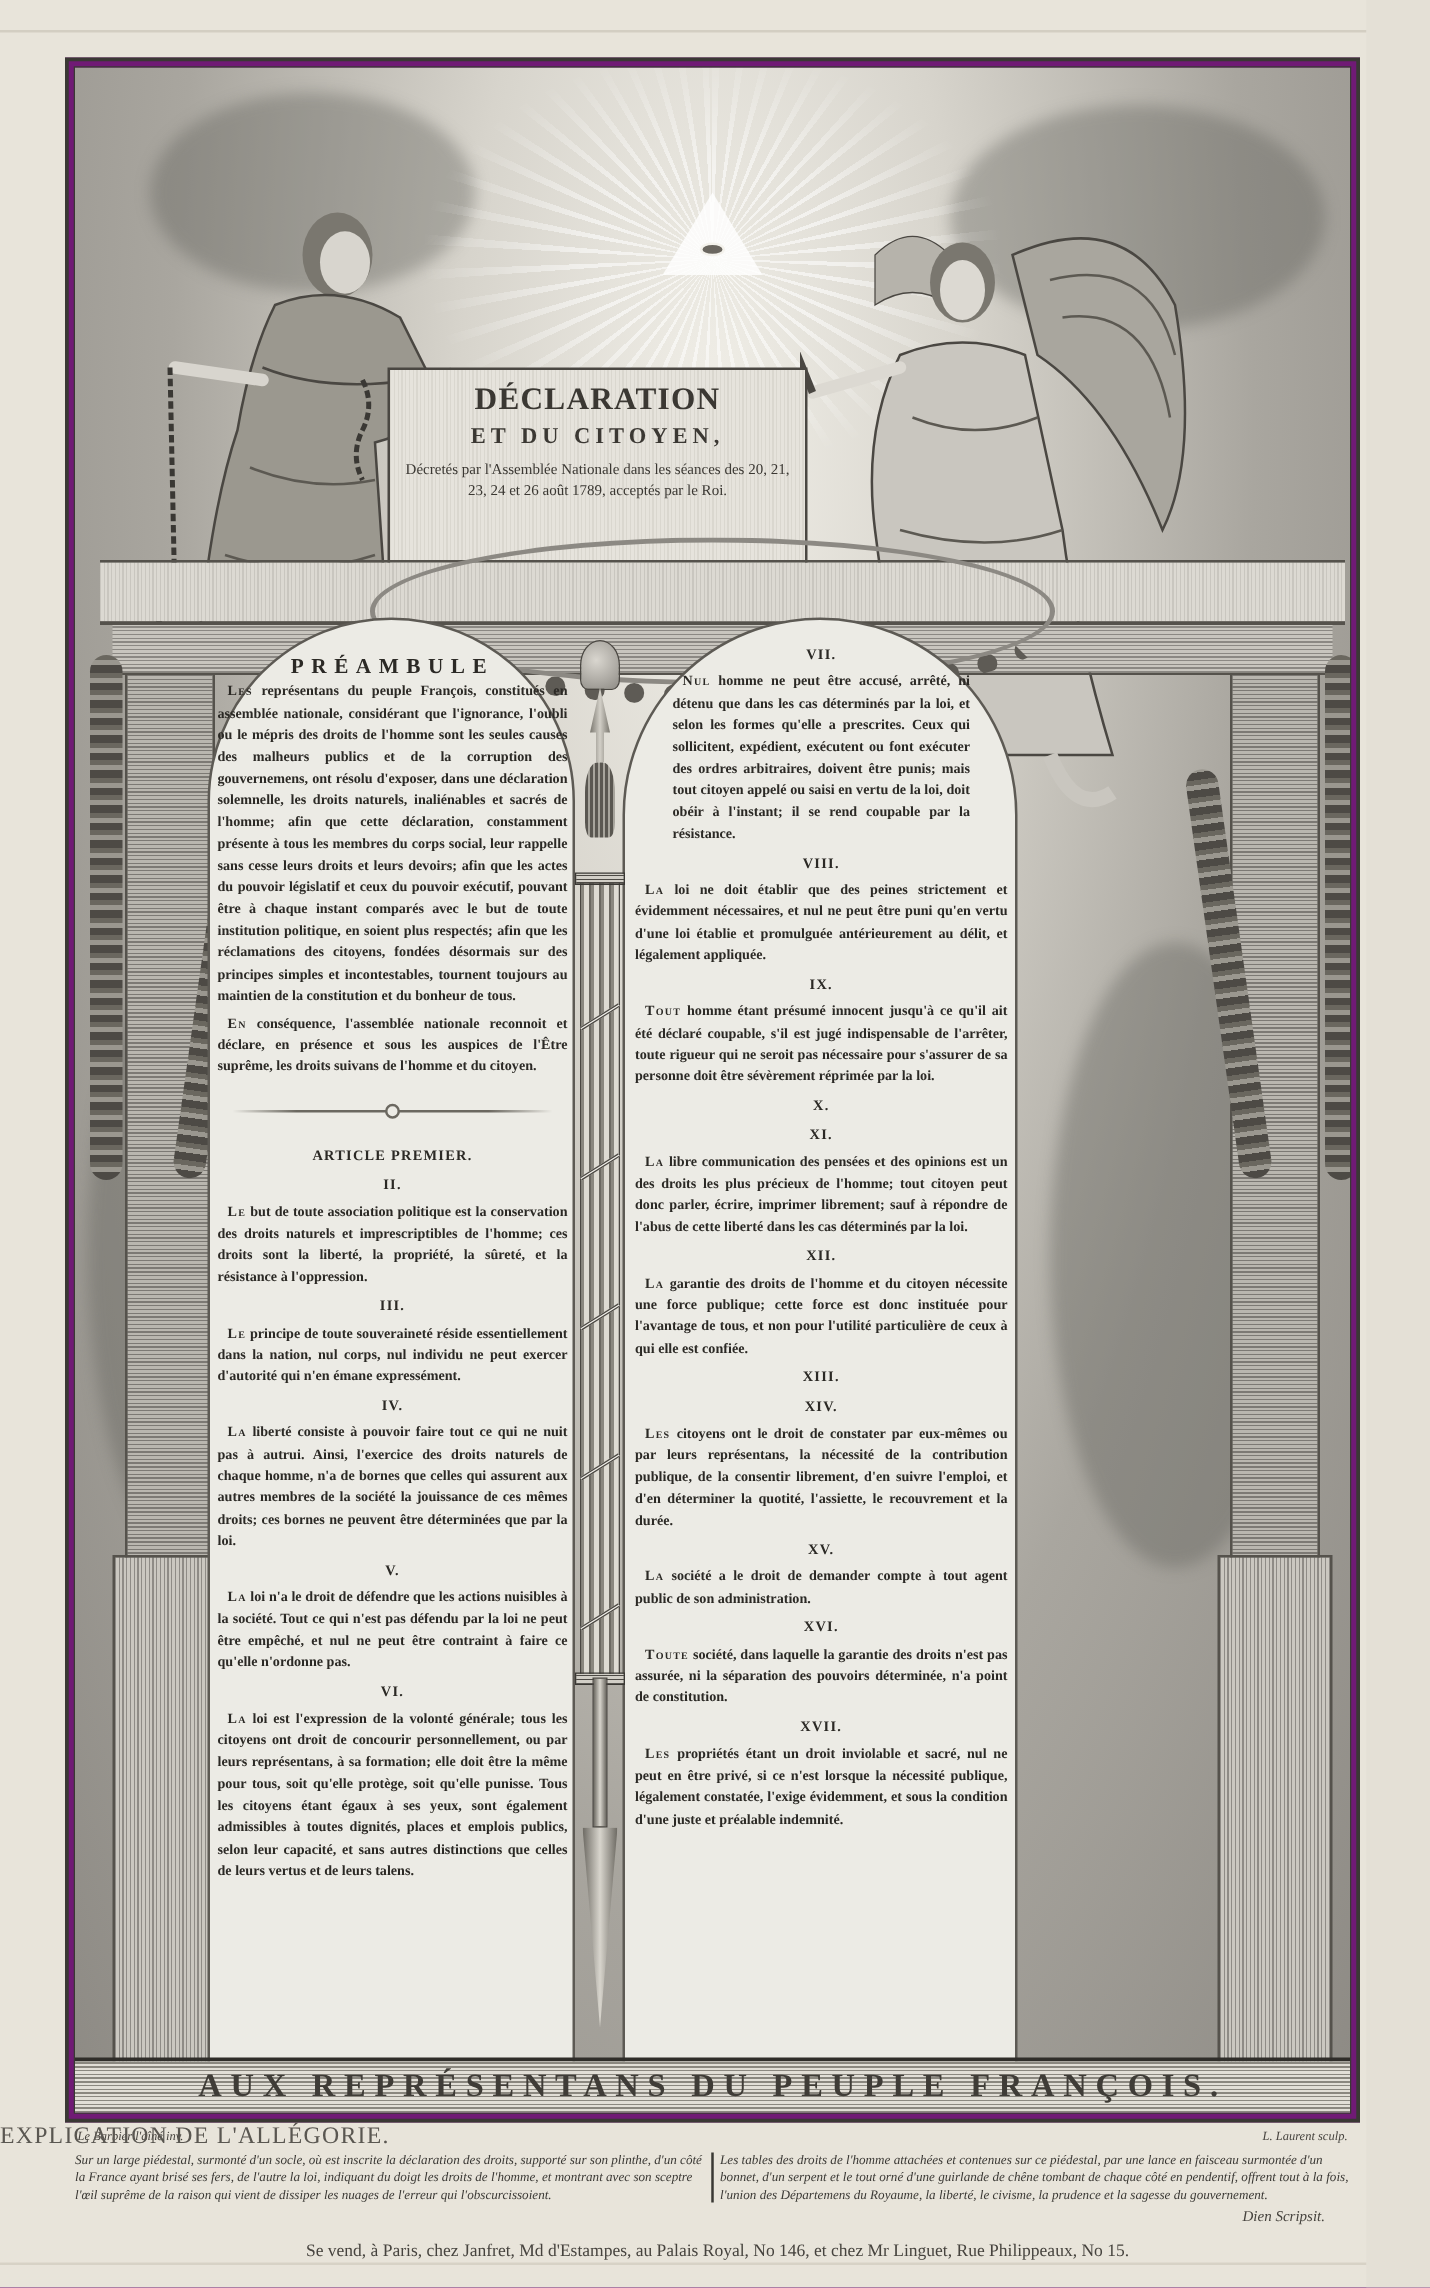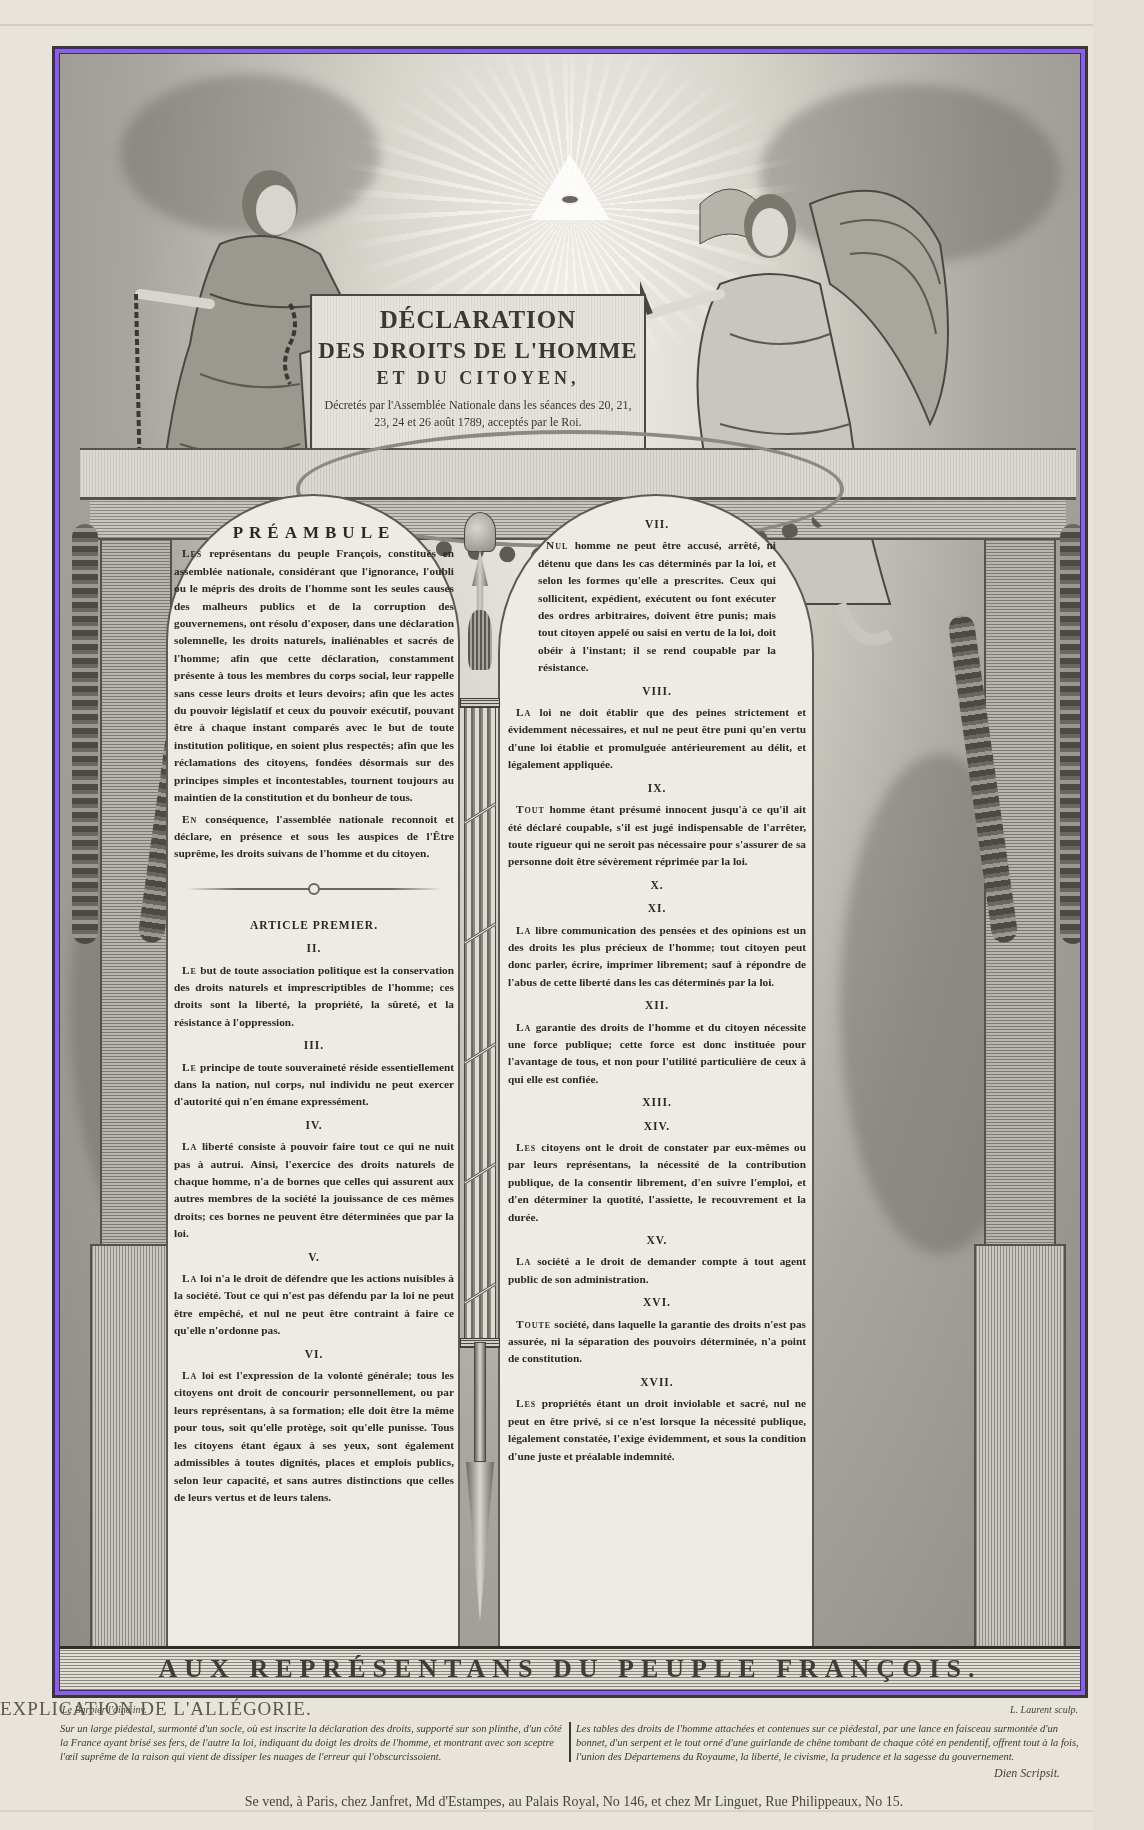--- a/index.html
+++ b/index.html
@@ -16,21 +16,21 @@
   }
   .top-fold {
     position: absolute; left: 0; top: 24px; width: 1093px; height: 2px;
     background: #d3cec2;
   }
   
   .frame {
     position: absolute; left: 52px; top: 46px; width: 1036px; height: 1652px;
     border: 3px solid #3a3834;
     padding: 4px;
-    background: #8b5cf6;
+    background: #701a75;
   }
   .frame-inner {
     position: relative; width: 100%; height: 100%;
     border: 1px solid #3a3834;
     overflow: hidden;
     background:
       radial-gradient(ellipse at 50% 18%, #f1efe8 0%, #d7d4cc 28%, #a9a69f 60%, #8d8a84 100%);
   }
   
   .glory {
@@ -281,21 +281,20 @@
       <path d="M80 260 Q150 280 210 260" stroke="#5c5952" stroke-width="2" fill="none"></path>
       <path d="M90 350 Q160 370 230 350" stroke="#5c5952" stroke-width="2" fill="none"></path>
       <path d="M80 130 L10 150" stroke="#dcd9d2" stroke-width="10" stroke-linecap="round"></path>
       <line x1="-30" y1="50" x2="10" y2="150" stroke="#4a4742" stroke-width="6"></line>
       <circle cx="-30" cy="48" r="6" fill="#4a4742"></circle>
       <path d="M200 440 Q220 490 250 470" stroke="#c9c6bf" stroke-width="12" fill="none"></path>
     </svg>
 
     <div class="title-tablet">
       <div class="tt-l1">DÉCLARATION</div>
-      <div class="tt-l2">DES DROITS DE L'HOMME</div>
       <div class="tt-l3">ET DU CITOYEN,</div>
       <div class="tt-l4">Décretés par l'Assemblée Nationale dans les séances des 20, 21, 23, 24 et 26 août 1789, acceptés par le Roi.</div>
     </div>
 
     <div class="entablature"></div>
     <div class="cornice"></div>
 
     <div class="pilaster pil-left"></div>
     <div class="pilaster pil-right"></div>
     <div class="pedestal ped-left"></div>

